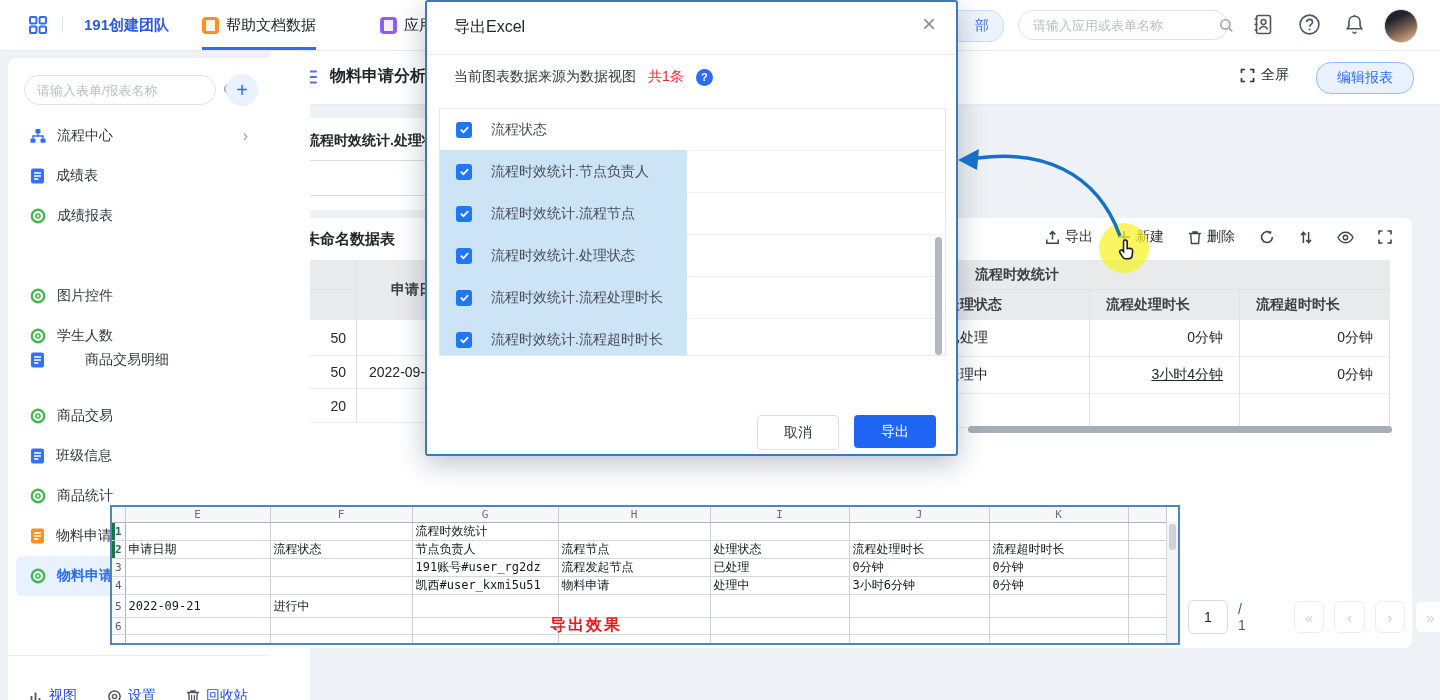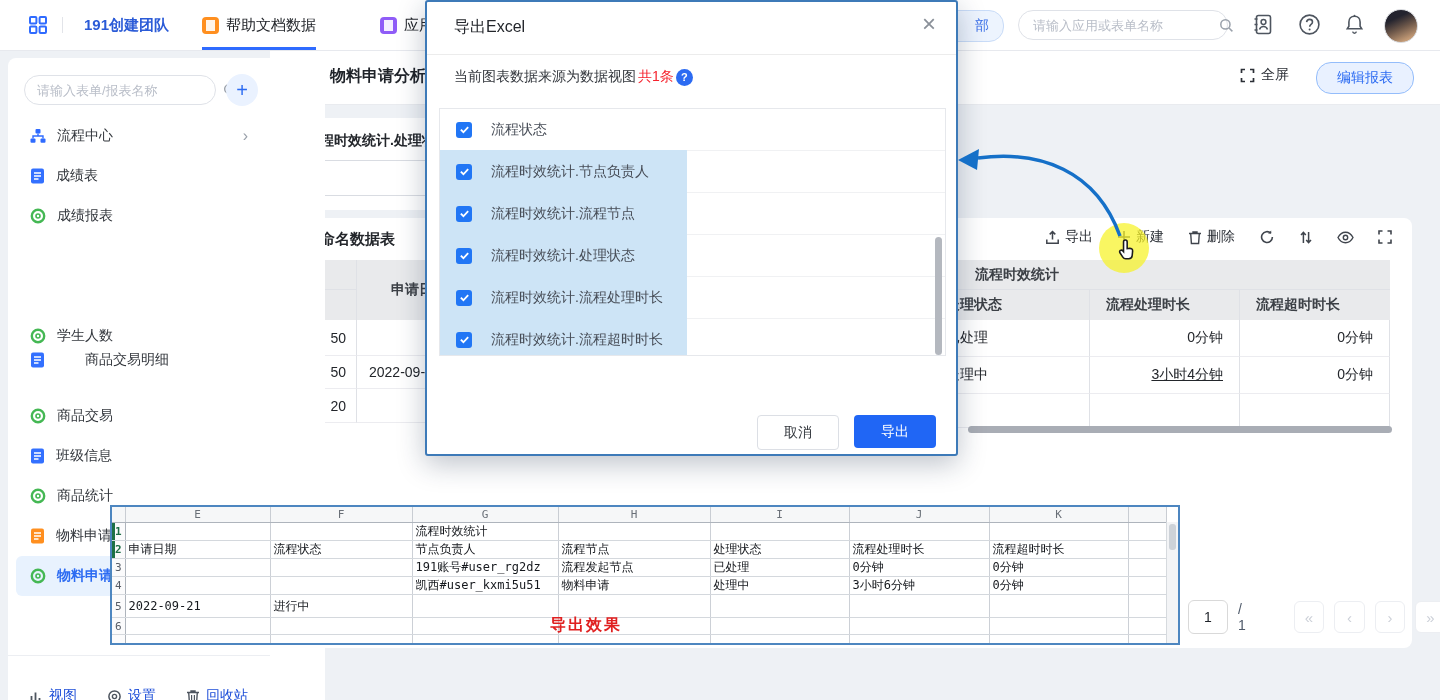--- a/index.html
+++ b/index.html
@@ -16,21 +16,21 @@
   .tab.active{box-shadow:inset 0 -3px 0 #2f6bff;}
   .appicon{width:17px;height:17px;border-radius:4px;display:flex;align-items:center;justify-content:center;}
   .pill{border-radius:15px;display:flex;align-items:center;}
   .pill-bu{background:#edf4fe;border:1px solid #c9dcf8;color:#3a6fe8;font-size:14px;justify-content:flex-end;padding-right:14px;}
   .srch{background:#fff;border:1px solid #dfe2e8;border-radius:15px;display:flex;align-items:center;padding:0 12px;gap:8px;}
   .srch input{border:none;outline:none;flex:1;font-size:13px;color:#333;background:transparent;font-family:inherit;}
   .srch input::placeholder{color:#b9bec8;}
   .hicon{color:#4e555f;}
   .avatar{width:32px;height:32px;border-radius:50%;background:linear-gradient(155deg,#23232e 28%,#6e584a 55%,#c49b76 85%);border:1px solid #d8dade;}
   
-  .sidebar{left:8px;top:58px;width:302px;height:642px;background:#fff;border-radius:8px 8px 0 0;z-index:5;padding-left:15px;}
+  .sidebar{left:8px;top:58px;width:302px;height:642px;background:#fff;border-radius:8px 8px 0 0;z-index:5;}
   .sb-search{position:absolute;left:16px;top:17px;width:192px;height:30px;}
   .sb-plus{position:absolute;left:218px;top:16px;width:32px;height:32px;border-radius:50%;background:#eaf2ff;color:#2c6bf2;font-size:20px;display:flex;align-items:center;justify-content:center;}
   .sb-item{position:absolute;left:8px;width:246px;height:40px;display:flex;align-items:center;gap:11px;padding-left:14px;box-sizing:border-box;font-size:14px;color:#33373d;border-radius:6px;}
   .sb-item.sel{background:#e8f2fe;color:#2c6bf2;font-weight:700;}
   .sb-chev{position:absolute;right:14px;color:#9aa1ab;font-size:16px;}
   .sb-foot{left:8px;top:655px;width:262px;height:45px;background:#fff;border-top:1px solid #eceef2;display:flex;align-items:center;gap:30px;padding-left:20px;box-sizing:border-box;z-index:6;}
   .sb-foot .fitem{display:flex;align-items:center;gap:6px;font-size:14px;color:#1d4ed8;margin-top:36px;}
   
   .rpthdr{left:270px;top:50px;width:1170px;height:54px;background:#fff;border-bottom:1px solid #e9ebef;z-index:4;}
   .rpt-title{font-size:16px;font-weight:600;color:#1f2329;}
@@ -204,20 +204,27 @@
           <path d="M4 5h7M4 8h7M4 11h4.5" stroke="#fff" stroke-width="1.3"></path>
         </svg>
       <span>成绩表</span>
     </div>
     <div class="sb-item" style="top:138px;">
       <svg width="16" height="16" viewBox="0 0 16 16">
           <circle cx="8" cy="8" r="6.2" fill="none" stroke="#45b854" stroke-width="2.4"></circle>
           <circle cx="8" cy="8" r="2" fill="none" stroke="#45b854" stroke-width="1.6"></circle>
         </svg>
       <span>成绩报表</span>
+    </div>
+    <div class="sb-item" style="top:218px;">
+      <svg width="16" height="16" viewBox="0 0 16 16">
+          <circle cx="8" cy="8" r="6.2" fill="none" stroke="#45b854" stroke-width="2.4"></circle>
+          <circle cx="8" cy="8" r="2" fill="none" stroke="#45b854" stroke-width="1.6"></circle>
+        </svg>
+      <span>图片控件</span>
     </div>
     <div class="sb-item" style="top:258px;">
       <svg width="16" height="16" viewBox="0 0 16 16">
           <circle cx="8" cy="8" r="6.2" fill="none" stroke="#45b854" stroke-width="2.4"></circle>
           <circle cx="8" cy="8" r="2" fill="none" stroke="#45b854" stroke-width="1.6"></circle>
         </svg>
       <span>学生人数</span>
     </div>
     <div class="sb-item" style="top:282px;gap:40px;">
       <svg width="15" height="16" viewBox="0 0 15 16">
@@ -528,21 +535,21 @@
         <div class="xl-vthumb"></div>
       </div>
     <div class="xl-note">导出效果</div>
   </div>
 
   <div class="abs modal">
     <div class="abs m-title" style="left:27px;top:15px;">导出Excel</div>
     <div class="abs m-close" style="left:495px;top:10px;">×</div>
     <div class="abs" style="left:0;top:52px;width:529px;height:1px;background:#ececec;"></div>
 
-    <div class="abs flex" style="left:27px;top:66px;gap:2px;">
+    <div class="abs flex" style="left:27px;top:66px;gap:12px;">
       <span class="m-info">当前图表数据来源为数据视图</span>
       <span class="m-count">共1条</span>
       <span class="helpdot">
           <span>?</span>
         </span>
     </div>
 
     <div class="mlist">
       <div class="msel"></div>
       <div class="mrow">

